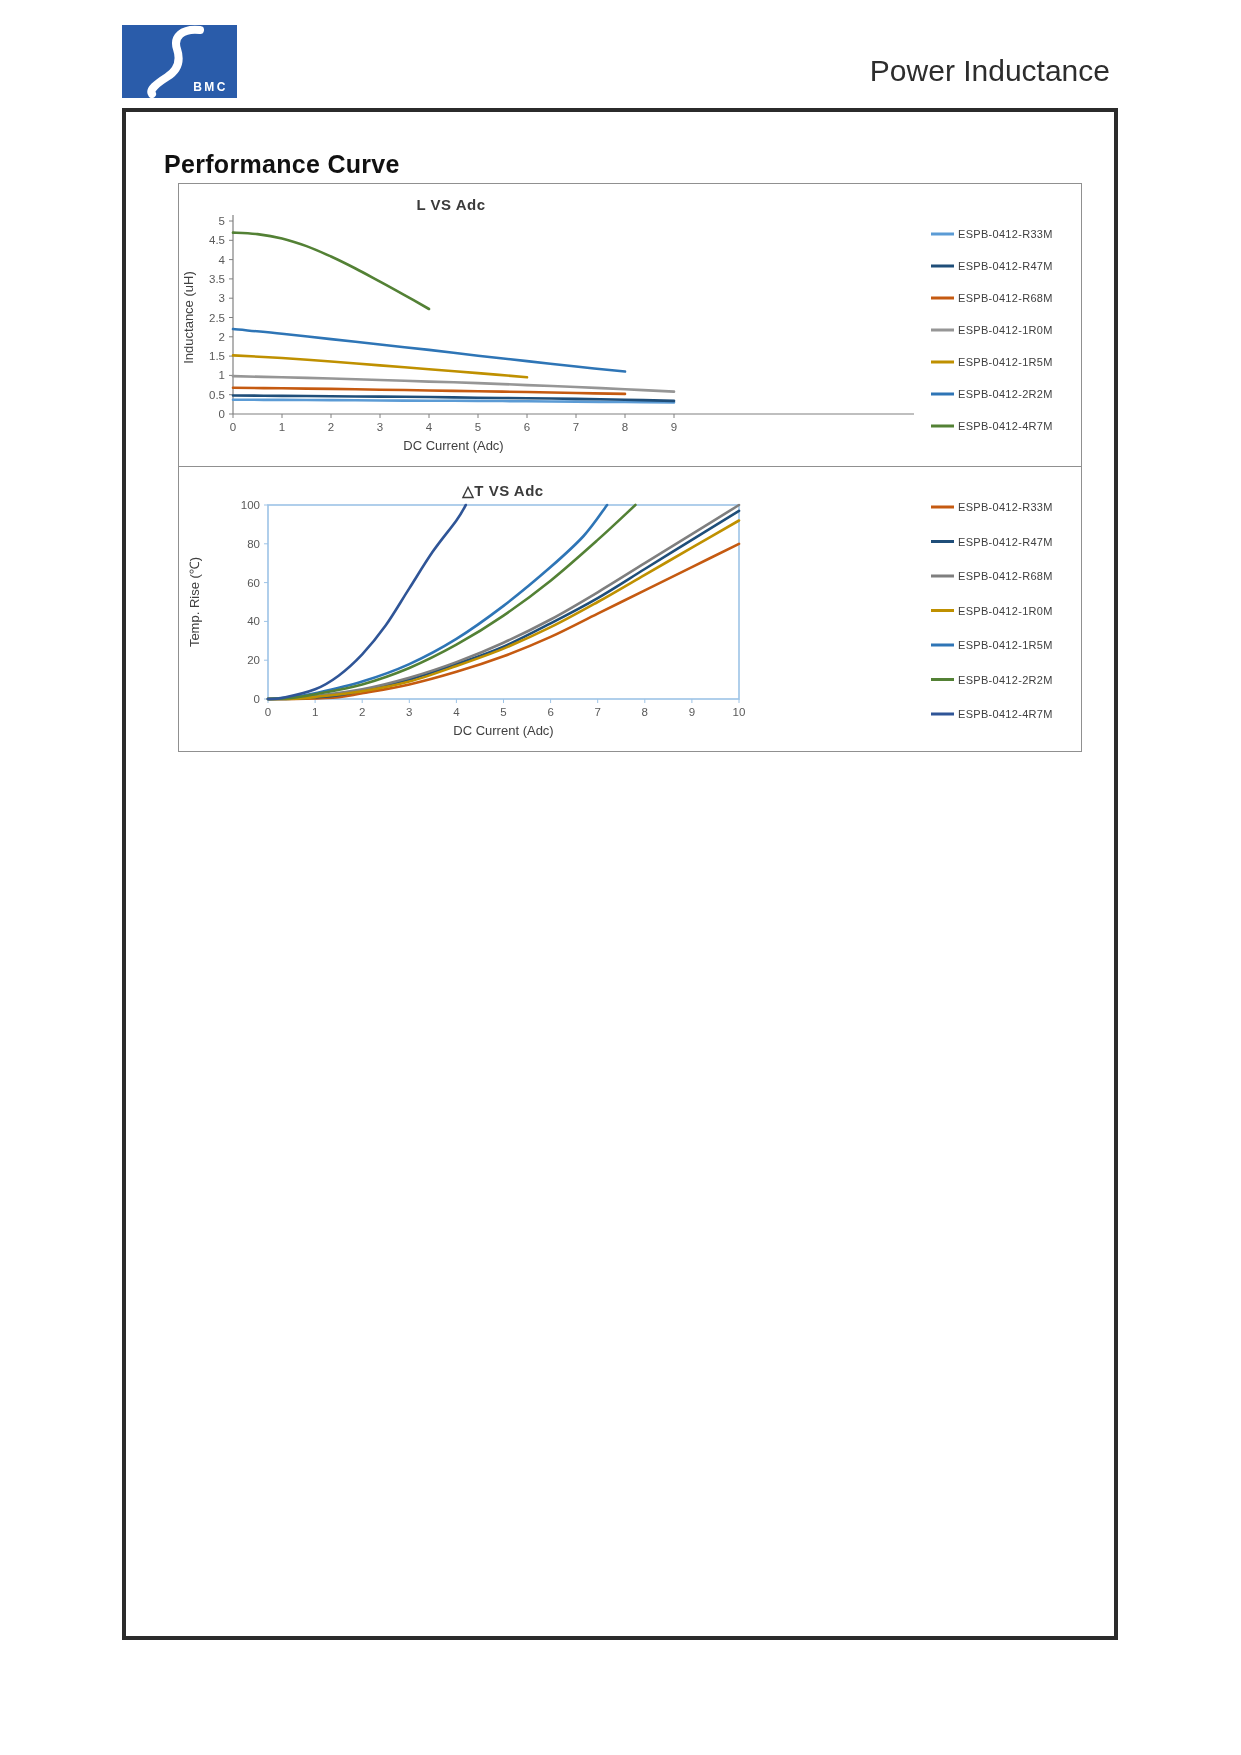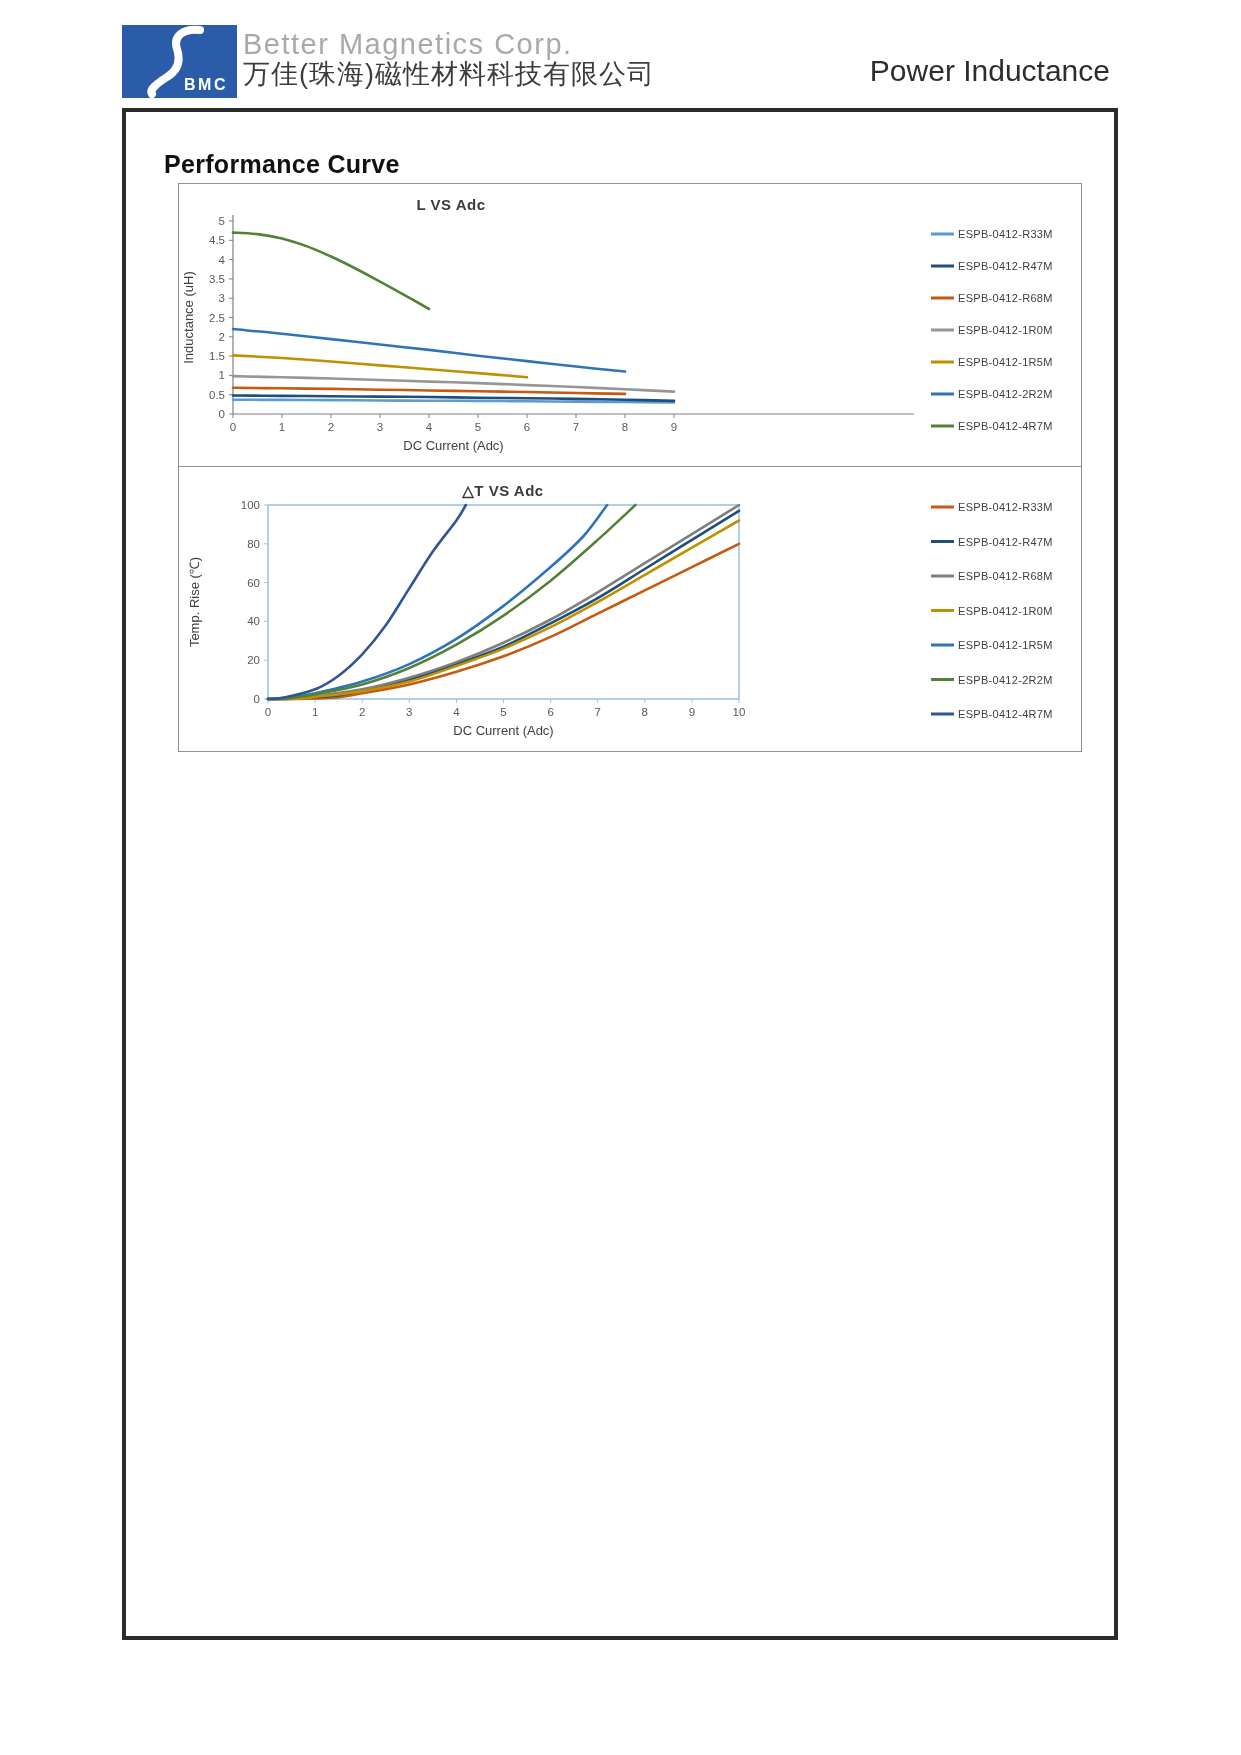--- a/index.html
+++ b/index.html
@@ -2,21 +2,21 @@
 <html><head>
 <meta charset="utf-8">
 <style>
   html,body{margin:0;padding:0;background:#ffffff;}
   .page{position:relative;width:1241px;height:1755px;background:#fff;overflow:hidden;
         font-family:"Liberation Sans",sans-serif;}
   
   .logo{position:absolute;left:122px;top:25px;width:115px;height:73px;}
   .logo svg{position:absolute;left:0;top:0;}
   .logo-text{position:absolute;right:9px;bottom:5px;color:#fff;font-weight:bold;
-             font-size:16px;letter-spacing:2.5px;line-height:1;}
+             font-size:12px;letter-spacing:2.5px;line-height:1;}
   .brand-en{position:absolute;left:243px;top:30px;font-size:29px;color:#A9A9A9;
             letter-spacing:1.5px;line-height:1;white-space:nowrap;}
   .brand-cn{position:absolute;left:243px;top:61px;font-size:27px;color:#3C3C3C;
             letter-spacing:1px;line-height:1;white-space:nowrap;}
   .product-title{position:absolute;right:131px;top:56px;font-size:30px;color:#2D2D2D;
             line-height:1;white-space:nowrap;}
   
   .content-box{position:absolute;left:122px;top:108px;width:996px;height:1532px;
                border:4px solid #2B2B2B;box-sizing:border-box;background:#fff;}
   .section-title{position:absolute;left:22px;top:24px;margin:16px;font-size:25px;
@@ -34,22 +34,20 @@
 <div class="page">
 
   <div class="logo">
     <svg width="115" height="73" viewBox="0 0 115 73">
       <rect x="0" y="0" width="115" height="73" fill="#2A5CAA"></rect>
       <path d="M78,5 C60,3 51,12 55,24 C59,36 56,45 45,52 C34,59 27,65 30,69" fill="none" stroke="#ffffff" stroke-width="8" stroke-linecap="round"></path>
     </svg>
     <span class="logo-text">BMC</span>
   </div>
 
-  <div class="brand-en">Better Magnetics Corp.</div>
-  <div class="brand-cn">万佳(珠海)磁性材料科技有限公司</div>
   <div class="product-title">Power Inductance</div>
 
   <div class="content-box">
     <h2 class="section-title">Performance Curve</h2>
     <div class="charts-box">
       <div id="chart1" class="chart-slot"><svg width="902" height="282">
             <line x1="54" y1="31" x2="54" y2="230" stroke="#808080" stroke-width="1.2"></line>
             <line x1="54" y1="230" x2="735" y2="230" stroke="#808080" stroke-width="1.2"></line>
             <line x1="50" y1="230" x2="54" y2="230" stroke="#808080" stroke-width="1"></line>
             <text x="46" y="234" text-anchor="end" font-size="11.5" fill="#595959">0</text>

